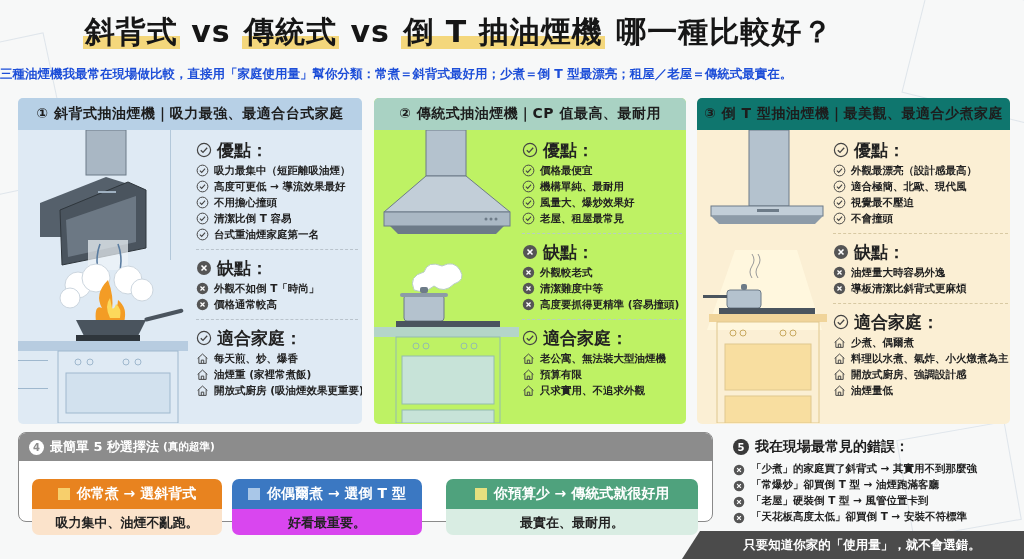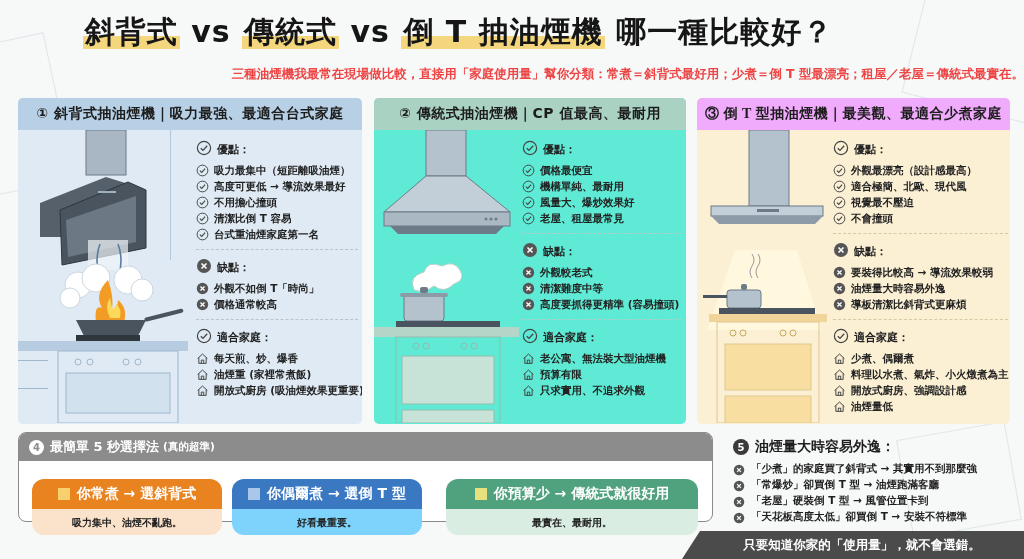--- a/index.html
+++ b/index.html
@@ -15,42 +15,42 @@
   .bp1 { left: -30px; top: 40px; width: 90px; height: 150px; transform: rotate(-12deg); }
   .bp2 { right: -20px; top: -10px; width: 130px; height: 120px; transform: rotate(14deg); }
   .bp3 { right: 10px; top: 430px; width: 110px; height: 100px; transform: rotate(-10deg); }
 
   .title {
     position: absolute; left: 0; top: 12px; width: 916px; text-align: center;
     font-size: 30px; font-weight: bold; letter-spacing: 1px; color: #161616;
   }
   .title .hl { background: linear-gradient(transparent 62%, #f4d77c 62%); padding: 0 2px; }
   .subtitle {
-    position: absolute; left: 0; top: 66px; width: 1024px; text-align: right;
-    font-size: 12.5px; font-weight: bold; color: #ef4444;
+    position: absolute; left: 0; top: 66px; width: 1024px; text-align: left;
+    font-size: 12.5px; font-weight: bold; color: #1d4ed8;
   }
 
   .card {
     position: absolute; top: 98px; height: 326px; border-radius: 5px; overflow: hidden;
   }
   .card .head {
     height: 32px; display: flex; align-items: center; justify-content: center;
     font-size: 14px; font-weight: bold; color: #1d1d1d; letter-spacing: .5px;
   }
   .card .body { position: relative; height: 293px; }
   .c1 { left: 18px; width: 344px; background: #dfeaf4; }
   .c1 .head { background: #b7d0e6; }
-  .c2 { left: 374px; width: 312px; background: #5eead4; }
+  .c2 { left: 374px; width: 312px; background: #bef264; }
   .c2 .head { background: #a9d2c3; }
   .c3 { left: 697px; width: 313px; background: #fbefd4; }
-  .c3 .head { background: #f0abfc; font-family: Liberation Serif, serif; }
+  .c3 .head { background: #0f766e; }
 
   .illus { position: absolute; left: 0; top: 0; }
   .list { position: absolute; font-size: 10.5px; line-height: 16px; font-weight: bold; color: #222; }
-  .list .sec { font-size: 11px; line-height: 20px; margin-bottom: 2px; display: flex; align-items: flex-start; }
+  .list .sec { font-size: 17px; line-height: 20px; margin-bottom: 2px; display: flex; align-items: center; }
   .list .row { display: flex; align-items: center; white-space: nowrap; }
   .list .ico { display: inline-flex; width: 13px; height: 13px; margin-right: 5px; align-items: center; justify-content: center; flex: none; }
   .list .sec .ico { width: 16px; height: 16px; margin-right: 5px; }
   .divider { border-top: 1px dashed #b9c3cc; margin: 7px 0 8px 0; }
   .c3 .divider { border-color: #d8c9a2; }
   .c2 .divider { border-color: #b7cdc4; }
 
   
   .quick {
     position: absolute; left: 18px; top: 432px; width: 695px; height: 90px;
@@ -58,26 +58,26 @@
   }
   .quick .qhead {
     height: 28px; background: #8c8c8c; color: #fff; font-weight: bold; font-size: 13px;
     display: flex; align-items: center; padding-left: 10px;
   }
   .quick .qhead small { font-size: 10.5px; margin-left: 4px; }
   .badge-num {
     display: inline-flex; width: 15px; height: 15px; border-radius: 50%; background: #fff; color: #8c8c8c;
     font-size: 10px; align-items: center; justify-content: center; margin-right: 6px; font-weight: bold;
   }
-  .opt { position: absolute; top: 47px; width: 190px; height: 56px; border-radius: 12px; overflow: hidden; }
+  .opt { position: absolute; top: 47px; width: 190px; height: 56px; border-radius: 7px; overflow: hidden; }
   .opt .ot { height: 30px; color: #fff; font-weight: bold; font-size: 14px; display: flex; align-items: center; justify-content: center; }
   .opt .ot .sq { width: 12px; height: 12px; margin-right: 7px; display: inline-block; }
-  .opt .ob { height: 28px; font-size: 10px; font-weight: bold; display: flex; align-items: center; justify-content: center; color: #222; }
+  .opt .ob { height: 28px; font-size: 13px; font-weight: bold; display: flex; align-items: center; justify-content: center; color: #222; }
   .o1 { left: 14px; } .o1 .ot { background: #e8831f; } .o1 .ob { background: #fbe3cb; } .o1 .sq { background: #f7cf6c; }
-  .o2 { left: 214px; } .o2 .ot { background: #3b78c2; } .o2 .ob { background: #7dd3fc; } .o2 .sq { background: #a9c7e8; }
+  .o2 { left: 214px; } .o2 .ot { background: #3b78c2; } .o2 .ob { background: #d946ef; } .o2 .sq { background: #a9c7e8; }
   .o3 { left: 428px; width: 252px; } .o3 .ot { background: #4fa27d; } .o3 .ob { background: #d9ede3; } .o3 .sq { background: #e6e07f; }
 
   
   .mistakes { position: absolute; left: 733px; top: 438px; width: 290px; }
   .mistakes .mh { font-size: 14px; font-weight: bold; display: flex; align-items: center; margin-bottom: 4px; }
   .mistakes .mh .badge-num { background: #3a3a3a; color: #fff; width: 16px; height: 16px; }
   .mistakes .mr { font-size: 10.5px; font-weight: bold; line-height: 16px; display: flex; align-items: flex-end; white-space: nowrap; }
   .mistakes .mr .ico { width: 12px; height: 12px; margin-right: 6px; display: inline-flex; }
 
   .footer {
@@ -477,28 +477,20 @@
             </svg>
           </span>
           <span>缺點：</span>
         </div>
       <div class="row">
           <span class="ico">
             <svg width="13" height="13">
               <use href="#xx"></use>
             </svg>
           </span>
-          <span>要裝得比較高 → 導流效果較弱</span>
-        </div>
-      <div class="row">
-          <span class="ico">
-            <svg width="13" height="13">
-              <use href="#xx"></use>
-            </svg>
-          </span>
           <span>油煙量大時容易外逸</span>
         </div>
       <div class="row">
           <span class="ico">
             <svg width="13" height="13">
               <use href="#xx"></use>
             </svg>
           </span>
           <span>導板清潔比斜背式更麻煩</span>
         </div>
@@ -574,21 +566,21 @@
         <span class="sq"></span>
         <span>你預算少 → 傳統式就很好用</span>
       </div>
     <div class="ob">最實在、最耐用。</div>
   </div>
 </div>
 
 <div class="mistakes">
   <div class="mh">
     <span class="badge-num">5</span>
-    <span>油煙量大時容易外逸：</span>
+    <span>我在現場最常見的錯誤：</span>
   </div>
   <div class="mr">
       <span class="ico">
         <svg width="12" height="12">
           <use href="#xx"></use>
         </svg>
       </span>
       <span>「少煮」的家庭買了斜背式 → 其實用不到那麼強</span>
     </div>
   <div class="mr">

